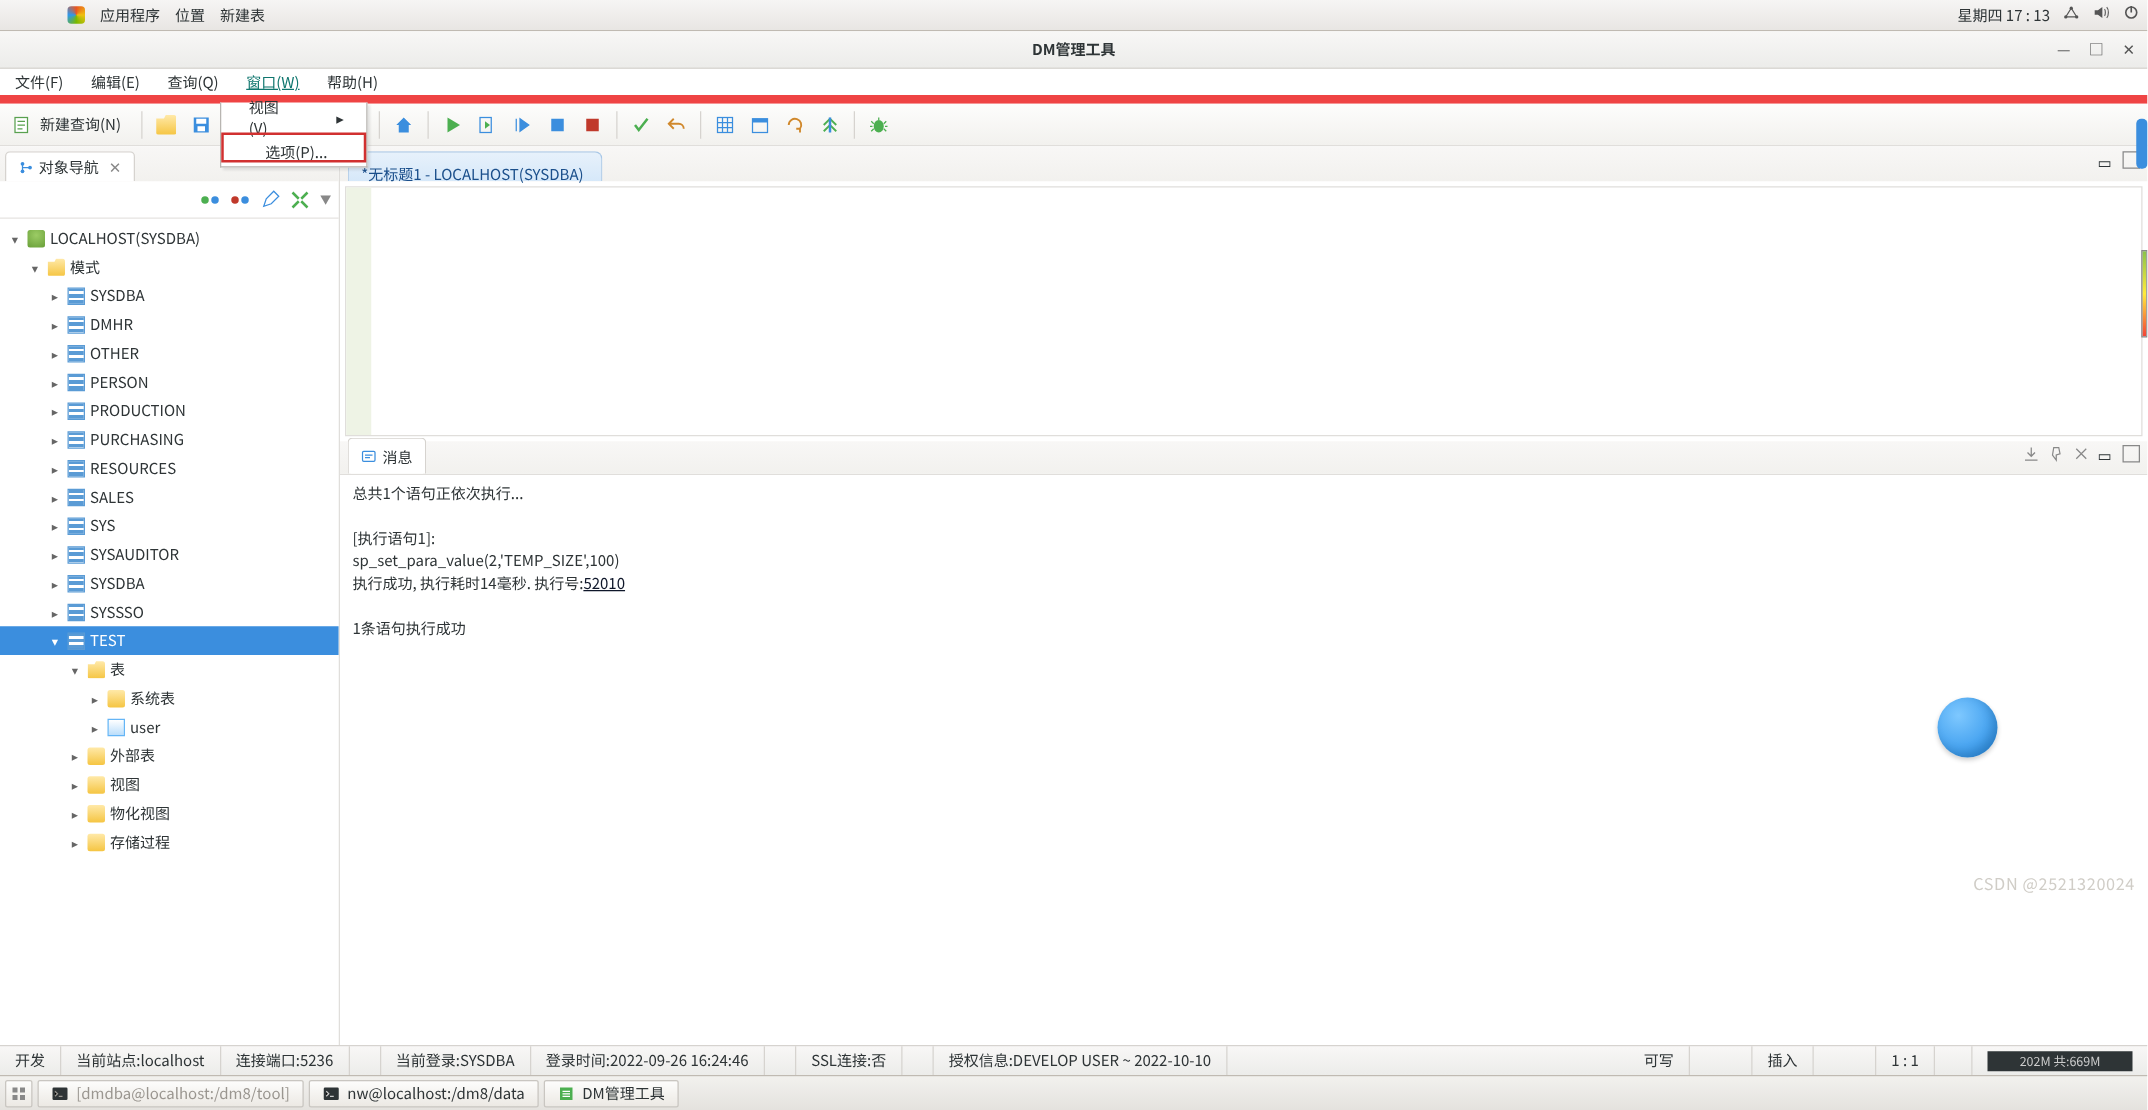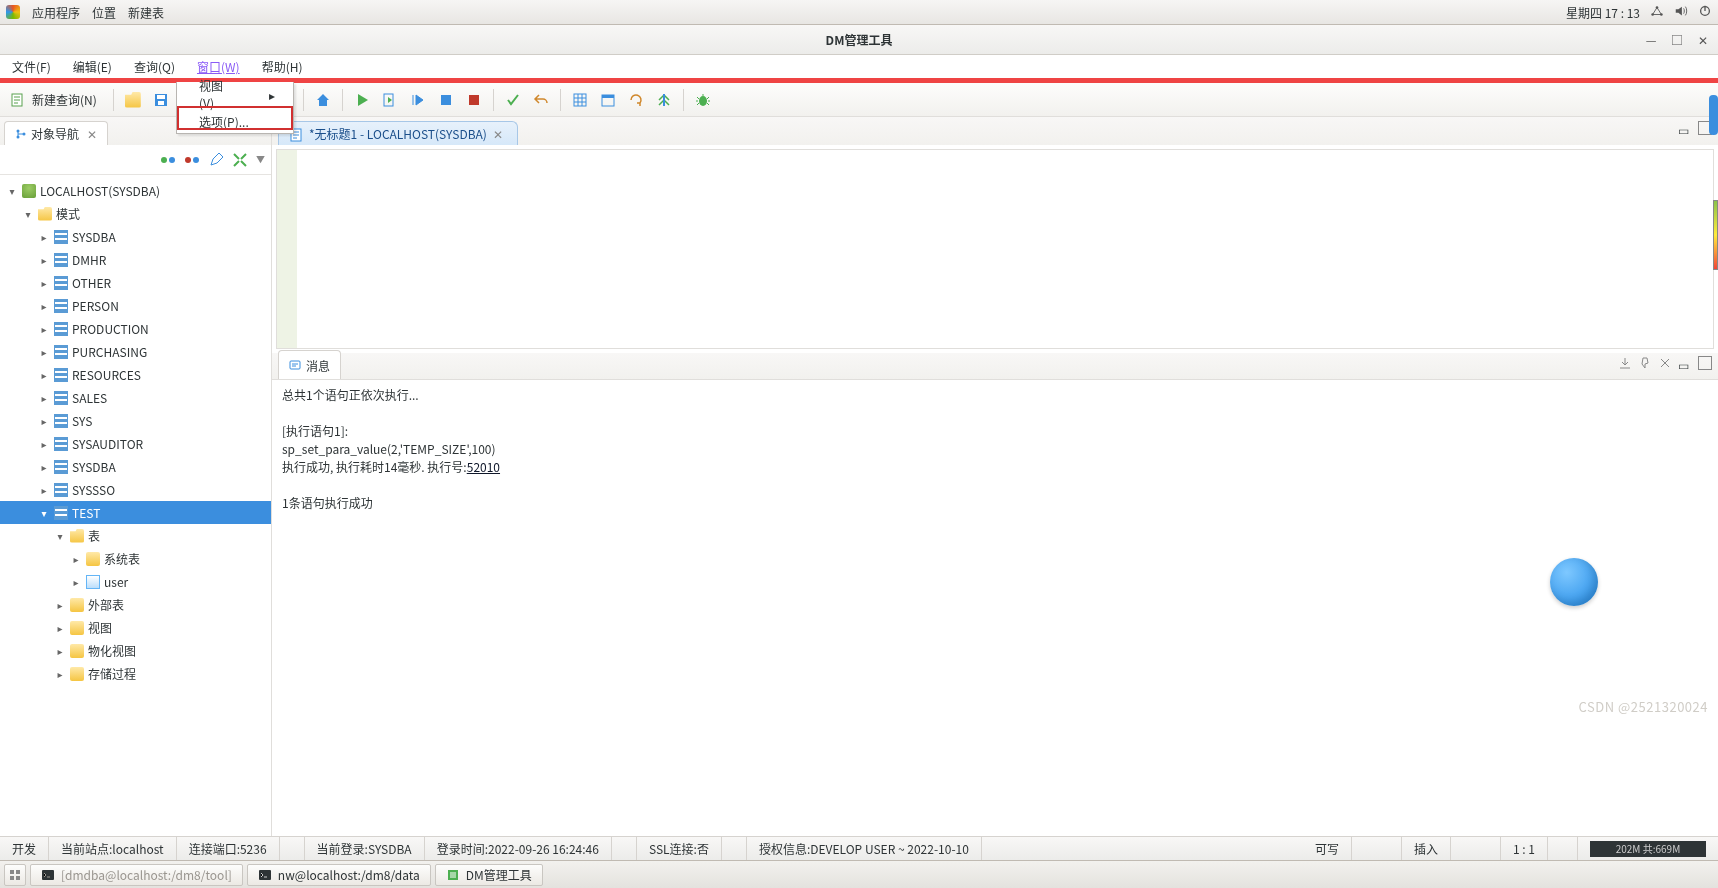--- a/index.html
+++ b/index.html
@@ -1,35 +1,35 @@
 <!DOCTYPE html>
 <html><head>
 <meta charset="utf-8">
 <style>
   *{box-sizing:border-box;margin:0;padding:0;font-family:"Microsoft YaHei","Noto Sans CJK SC",sans-serif;font-size:12px;}
   body{width:1718px;height:888px;background:#fff;overflow:hidden;position:relative;color:#2e3436;}
   
   .os-bar{height:25px;background:linear-gradient(#f6f5f4,#e8e6e3);border-bottom:1px solid #c0bab2;display:flex;align-items:center;padding:0 6px;justify-content:space-between;}
-  .os-left{display:flex;align-items:center;gap:12px;}
+  .os-left{display:flex;align-items:center;gap:12px;margin-left:48px;}
   .os-right{display:flex;align-items:center;gap:10px;}
   .os-logo{width:14px;height:14px;border-radius:3px;background:conic-gradient(#e95420,#f0c010,#77b900,#2c98f0,#e95420);}
   .os-item{cursor:default;}
   .os-icon{width:14px;height:14px;display:inline-block;}
   
   .win-title{height:30px;background:linear-gradient(#f8f7f6,#ececea);border-bottom:1px solid #d0cdc7;display:flex;align-items:center;justify-content:center;position:relative;}
   .win-title .title{font-weight:bold;}
   .win-ctrls{position:absolute;right:8px;top:0;height:100%;display:flex;align-items:center;gap:12px;}
   .win-ctrls span{cursor:pointer;width:14px;text-align:center;color:#555;}
   
-  .menu-bar{height:28px;background:#fff;border-bottom:5px solid #ef4444;display:flex;align-items:center;padding:0 8px;gap:14px;}
+  .menu-bar{height:28px;background:#fff;border-bottom:7px solid #ef4444;display:flex;align-items:center;padding:0 8px;gap:14px;}
   .menu-item{padding:4px 4px;cursor:default;}
-  .menu-item.active{color:#8b5cf6;text-decoration:underline;}
+  .menu-item.active{color:#0f766e;text-decoration:underline;}
   
   .dropdown{position:absolute;left:176px;top:82px;width:118px;background:#fff;border:1px solid #b8b5b1;border-top:none;box-shadow:2px 2px 2px rgba(0,0,0,.1);z-index:50;}
-  .dd-item{height:24px;display:flex;align-items:center;padding:0 18px 0 22px;justify-content:flex-start;cursor:default;gap:37px;}
+  .dd-item{height:24px;display:flex;align-items:center;padding:0 18px 0 22px;justify-content:center;cursor:default;gap:37px;}
   .dd-sep{height:1px;background:#e0dedb;margin:1px 0;}
   .dd-highlight{position:absolute;left:177px;top:106px;width:116px;height:24px;border:2px solid #d13030;z-index:60;pointer-events:none;}
   
   .toolbar{height:34px;background:linear-gradient(#fdfdfc,#f2f1ee);border-bottom:1px solid #e0dedb;display:flex;align-items:center;padding:0 6px;gap:2px;}
   .tb-btn{height:26px;min-width:26px;display:flex;align-items:center;justify-content:center;padding:0 4px;border-radius:2px;cursor:pointer;}
   .tb-sep{width:1px;height:22px;background:#d6d3cf;margin:0 4px;}
   .tb-label{padding:0 6px;}
   .ic{width:16px;height:16px;display:inline-block;}
   
   .body{display:flex;height:calc(100% - 25px - 30px - 28px - 34px - 24px - 28px);}
@@ -48,21 +48,21 @@
   .tree-row.selected .tw{color:#fff;}
   .tic{width:14px;height:14px;display:inline-block;flex:none;}
   .folder{background:linear-gradient(#ffe9a8,#f5c542);border-radius:2px;}
   .folder-open{background:linear-gradient(#ffe9a8,#f5c542);border-radius:2px;clip-path:polygon(0 20%,40% 20%,50% 0,100% 0,100% 100%,0 100%);}
   .schema-ic{background:repeating-linear-gradient(0deg,#5a9bd5 0 3px,#fff 3px 5px);border:1px solid #5a9bd5;}
   .db-ic{background:radial-gradient(circle at 50% 30%,#9ccc65,#689f38);border-radius:2px;}
   .table-ic{background:linear-gradient(#fff,#bbdefb);border:1px solid #64b5f6;}
   
   .right-panel{flex:1;display:flex;flex-direction:column;position:relative;}
   .editor-tabs{height:28px;display:flex;align-items:flex-end;padding-left:6px;background:linear-gradient(#f8f7f6,#f2f1ee);position:relative;}
-  .editor-tab{height:24px;padding:3px 14px 3px 10px;background:linear-gradient(#e7f1fb,#d6e8f9);border:1px solid #a7c7e7;border-bottom:none;border-radius:6px 6px 0 0;display:flex;align-items:flex-end;gap:6px;font-size:12px;color:#1b4f8b;}
+  .editor-tab{height:24px;padding:3px 14px 3px 10px;background:linear-gradient(#e7f1fb,#d6e8f9);border:1px solid #a7c7e7;border-bottom:none;border-radius:6px 6px 0 0;display:flex;align-items:flex-start;gap:6px;font-size:12px;color:#1b4f8b;flex-direction:column;}
   .editor-tab .x{color:#888;}
   .right-top-ctrls{position:absolute;right:6px;top:4px;display:flex;gap:6px;}
   .sq{width:14px;height:14px;border:1px solid #888;cursor:pointer;}
   .editor-area{flex:0 0 200px;border:1px solid #e0dedb;margin:4px;background:#ffffff;position:relative;}
   .editor-gutter{position:absolute;left:0;top:0;bottom:0;width:20px;background:#eef3e5;}
   
   .msg-tabs{height:26px;display:flex;align-items:flex-end;padding-left:6px;position:relative;background:linear-gradient(#f8f7f6,#f2f1ee);}
   .msg-tab{height:22px;padding:14px 10px;background:#fff;border:1px solid #d6d3cf;border-bottom:none;border-radius:4px 4px 0 0;display:flex;align-items:center;gap:5px;}
   .msg-ctrls{position:absolute;right:6px;top:3px;display:flex;gap:6px;align-items:center;}
   .msg-body{flex:1;padding:6px 10px;overflow:auto;font-family:"Courier New",monospace;font-size:13px;line-height:18px;color:#2e3436;border-top:1px solid #e0dedb;}

